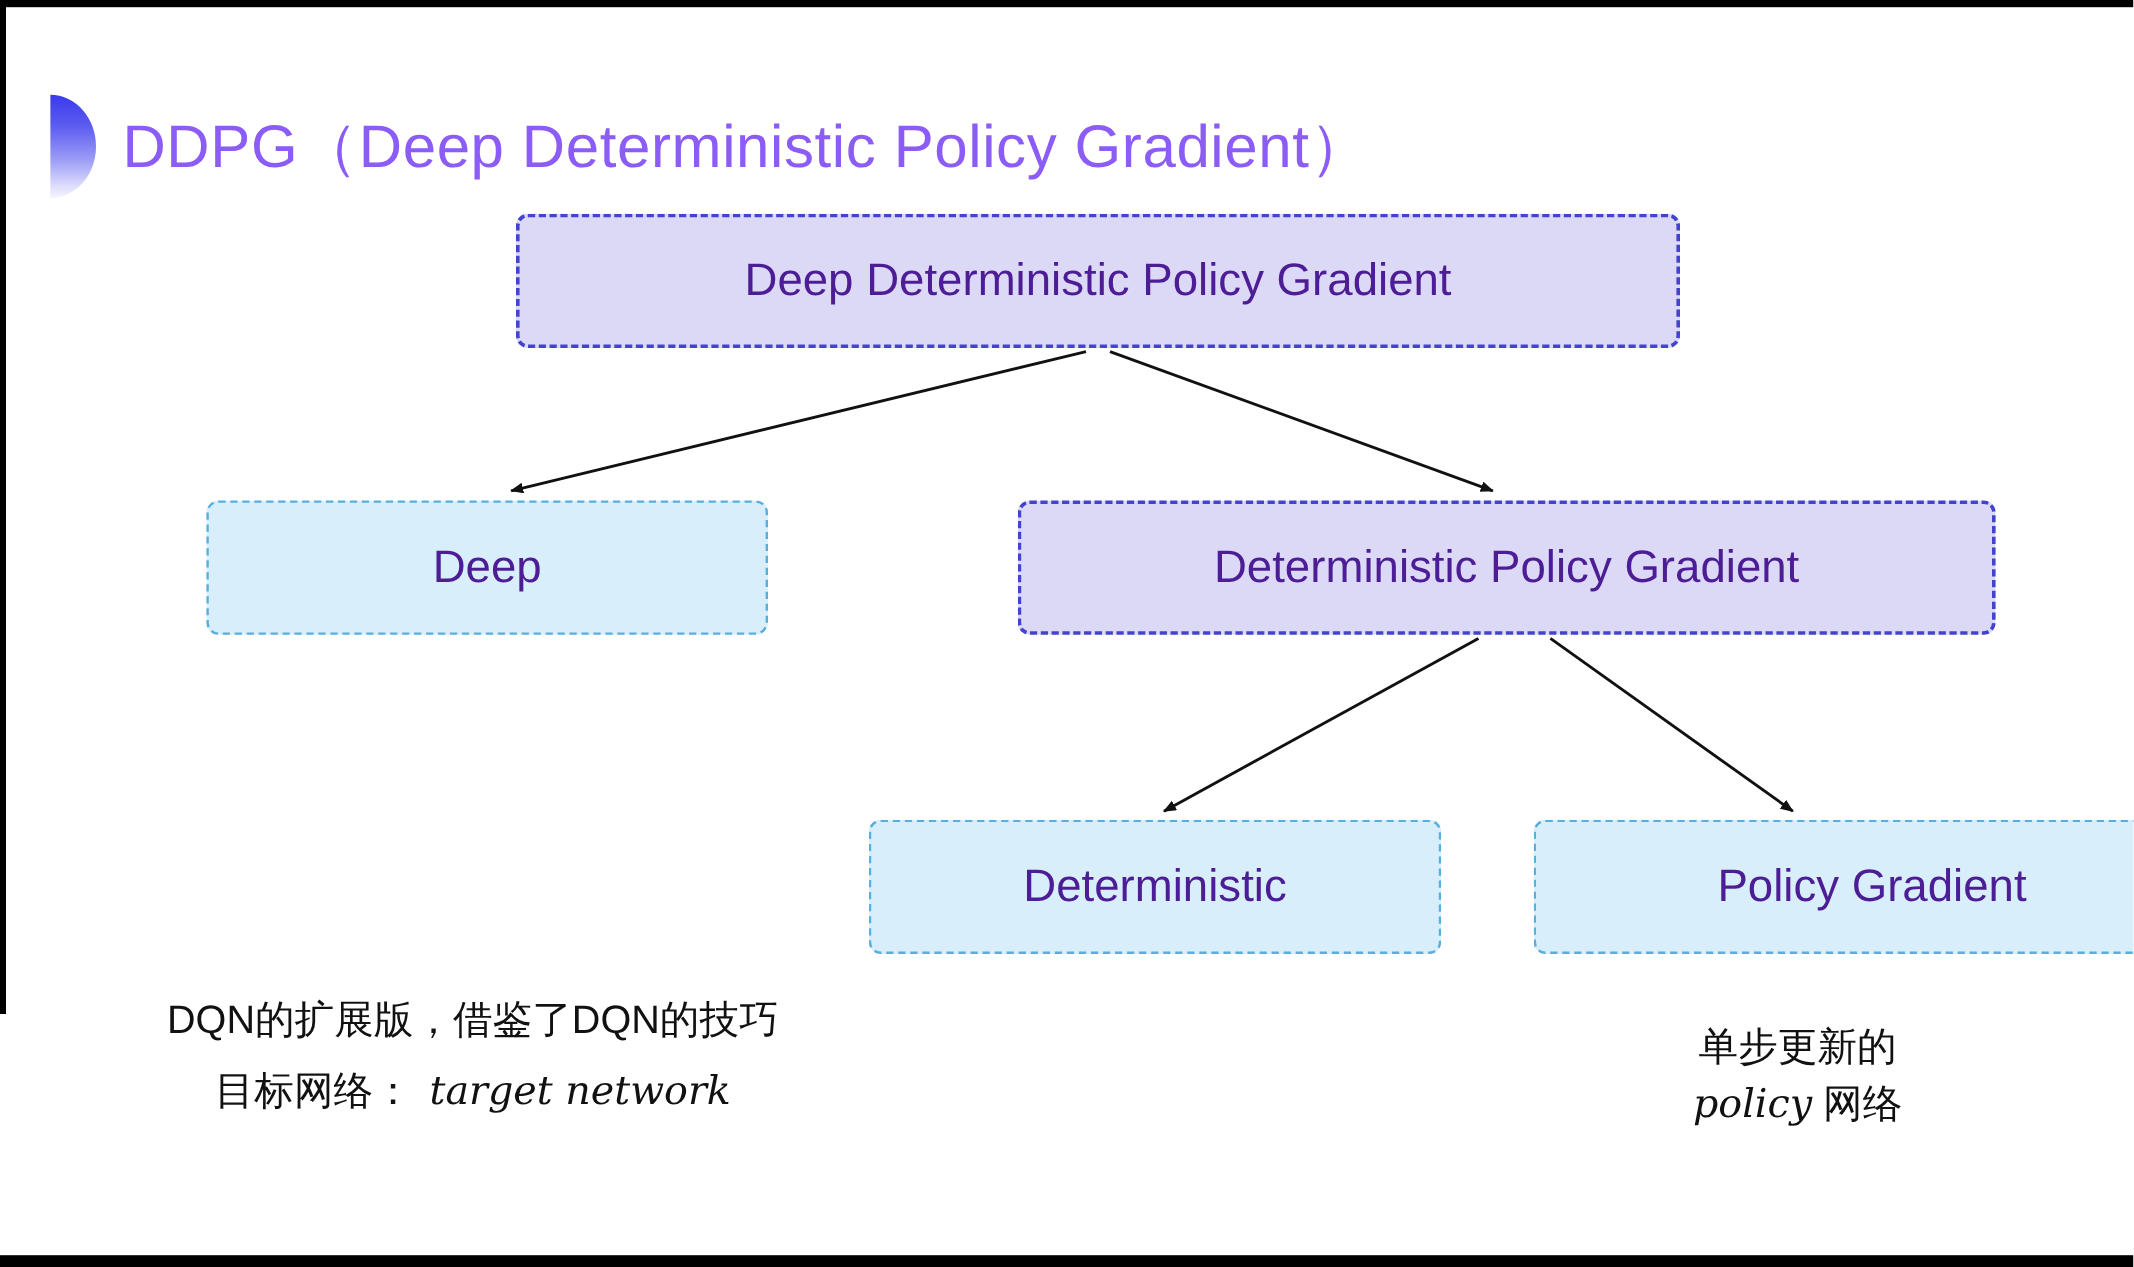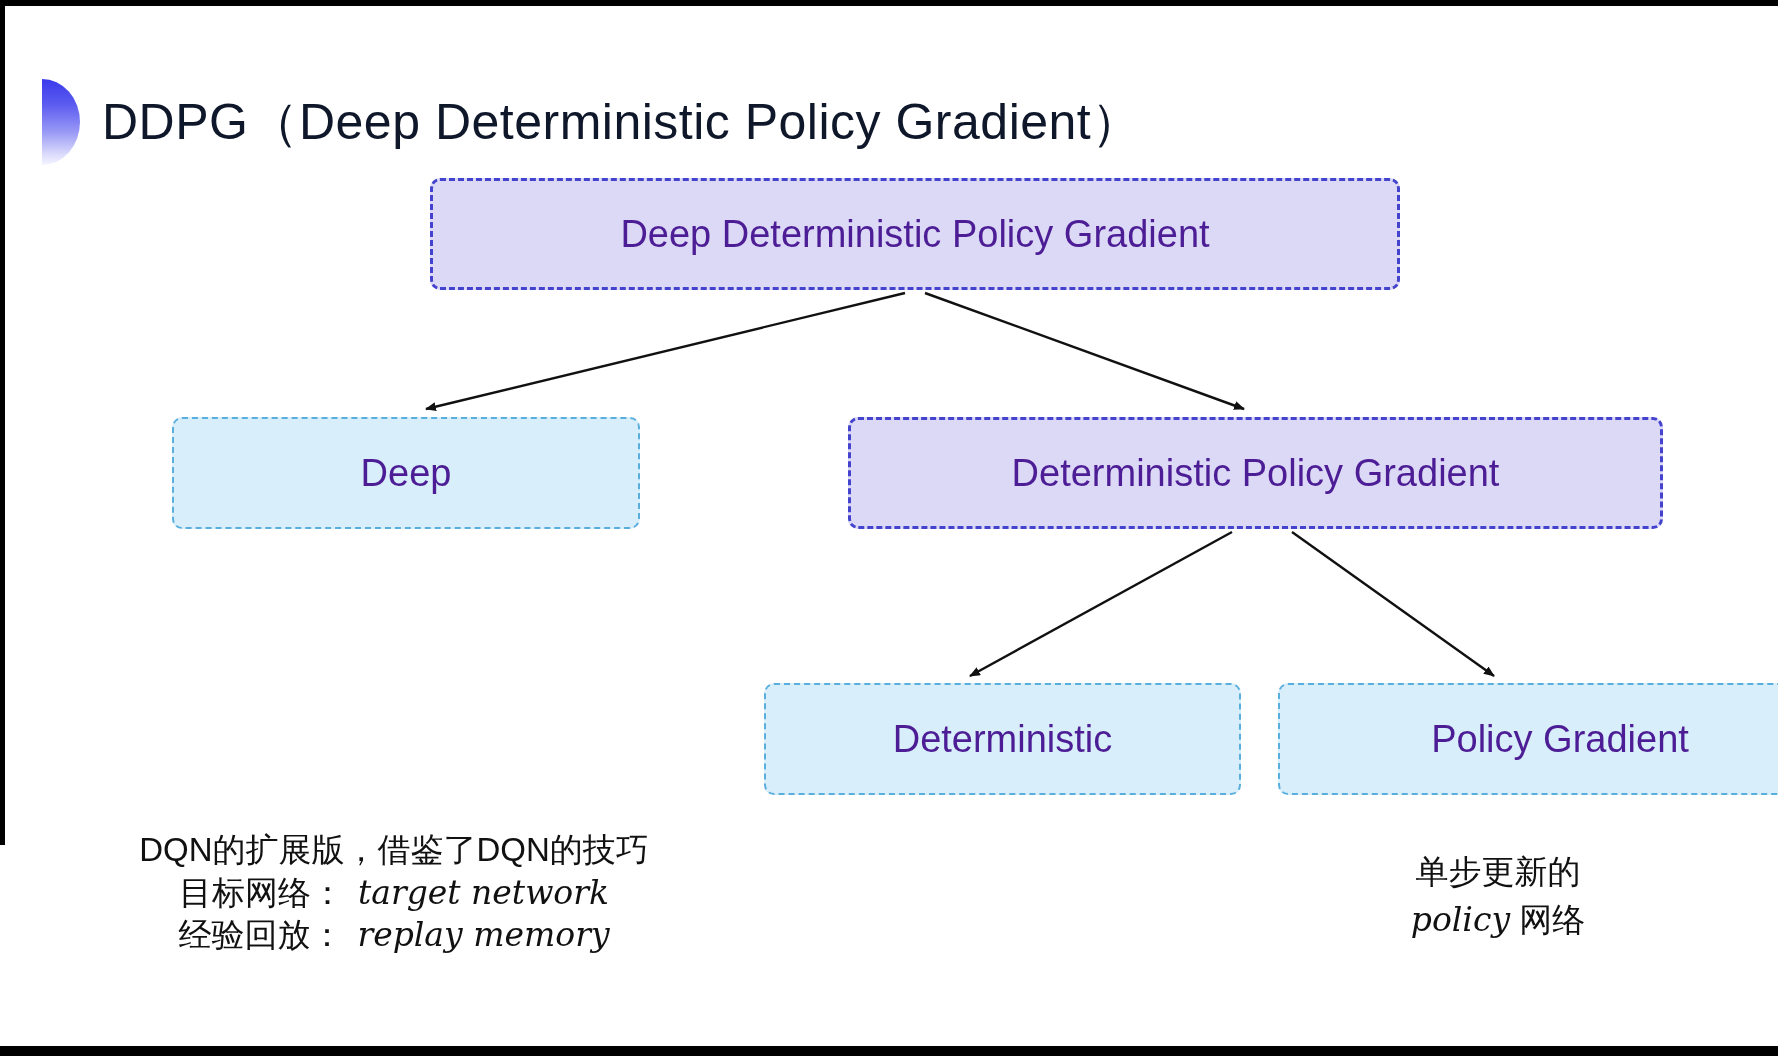--- a/index.html
+++ b/index.html
@@ -12,36 +12,36 @@
   .bar.left{left:0;top:0;width:5px;height:845px;}
   .bar.bottom{left:0;top:1046px;width:1778px;height:10px;}
 
   .title-row{position:absolute;left:42px;top:78px;height:88px;display:flex;align-items:center;}
   .bullet{
     width:38px;height:86px;margin-right:22px;
     border-radius:0 100% 100% 0 / 0 50% 50% 0;
     background:linear-gradient(to bottom,#3a3aec 0%,#5c5cf0 30%,#9a9af6 62%,#dcdcfc 88%,#f4f4ff 100%);
   }
   .page-title{
-    margin:0;font-size:50px;font-weight:500;color:#0f172a;letter-spacing:0.5px;white-space:nowrap;
+    margin:0;font-size:50px;font-weight:500;color:#8b5cf6;letter-spacing:0.5px;white-space:nowrap;
   }
 
   .edges{position:absolute;left:0;top:0;pointer-events:none;}
 
   .node{
     position:absolute;display:flex;align-items:center;justify-content:center;
     border-radius:10px;box-sizing:border-box;
     font-size:38px;font-weight:500;color:#4c1d95;text-align:center;
   }
   .node.purple{background:#dcd9f7;border:3px dashed #4343cd;}
   .node.cyan{background:#d8eefa;border:2px dashed #58aedd;}
 
   .note{position:absolute;text-align:center;color:#111;}
   .note .zh{font-size:33px;font-weight:500;line-height:1.2;}
-  .note .row{margin-top:3px;font-size:33px;font-weight:500;}
+  .note .row{margin-top:19px;font-size:33px;font-weight:500;}
   .it{
     font-family:"DejaVu Serif","Liberation Serif",serif;
     font-style:italic;font-weight:normal;font-size:33px;
   }
   .it.pad{margin-left:14px;}
   .formula{margin-top:10px;font-size:35px;}
 </style>
 </head>
 <body>
 
@@ -73,35 +73,32 @@
   </div>
 
   <div class="node purple" style="left:848px;top:417px;width:815px;height:112px;">
     <span>Deterministic Policy Gradient</span>
   </div>
 
   <div class="node cyan" style="left:172px;top:417px;width:468px;height:112px;">
     <span>Deep</span>
   </div>
 
-  <div class="node cyan" style="left:764px;top:683px;width:477px;height:112px;">
+  <div class="node cyan" style="left:724px;top:683px;width:477px;height:112px;">
     <span>Deterministic</span>
   </div>
 
   <div class="node cyan" style="left:1278px;top:683px;width:564px;height:112px;">
     <span>Policy Gradient</span>
   </div>
 
   <div class="note" style="left:124px;top:830px;width:540px;">
     <div class="zh">DQN的扩展版，借鉴了DQN的技巧</div>
     <div class="row">
       <span class="zh">目标网络：</span><span class="it pad">target network</span>
-    </div>
-    <div class="row">
-      <span class="zh">经验回放：</span><span class="it pad">replay memory</span>
     </div>
   </div>
 
 
   <div class="note" style="left:1348px;top:852px;width:300px;">
     <div class="zh">单步更新的</div>
     <div class="row" style="margin-top:8px;">
       <span class="it">policy</span><span class="zh"> 网络</span>
     </div>
   </div>

